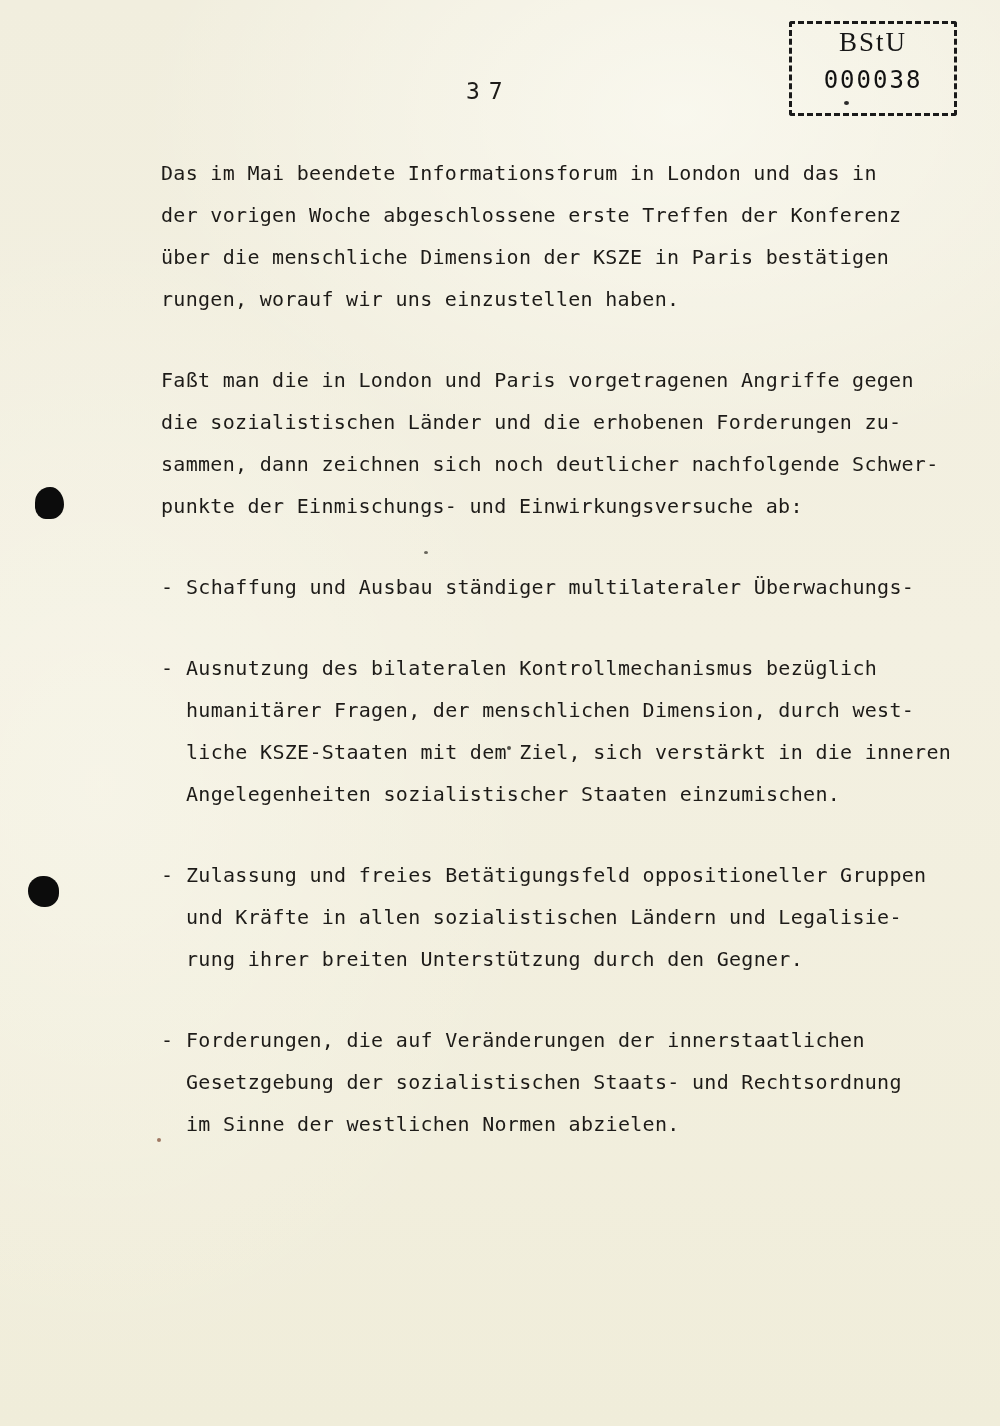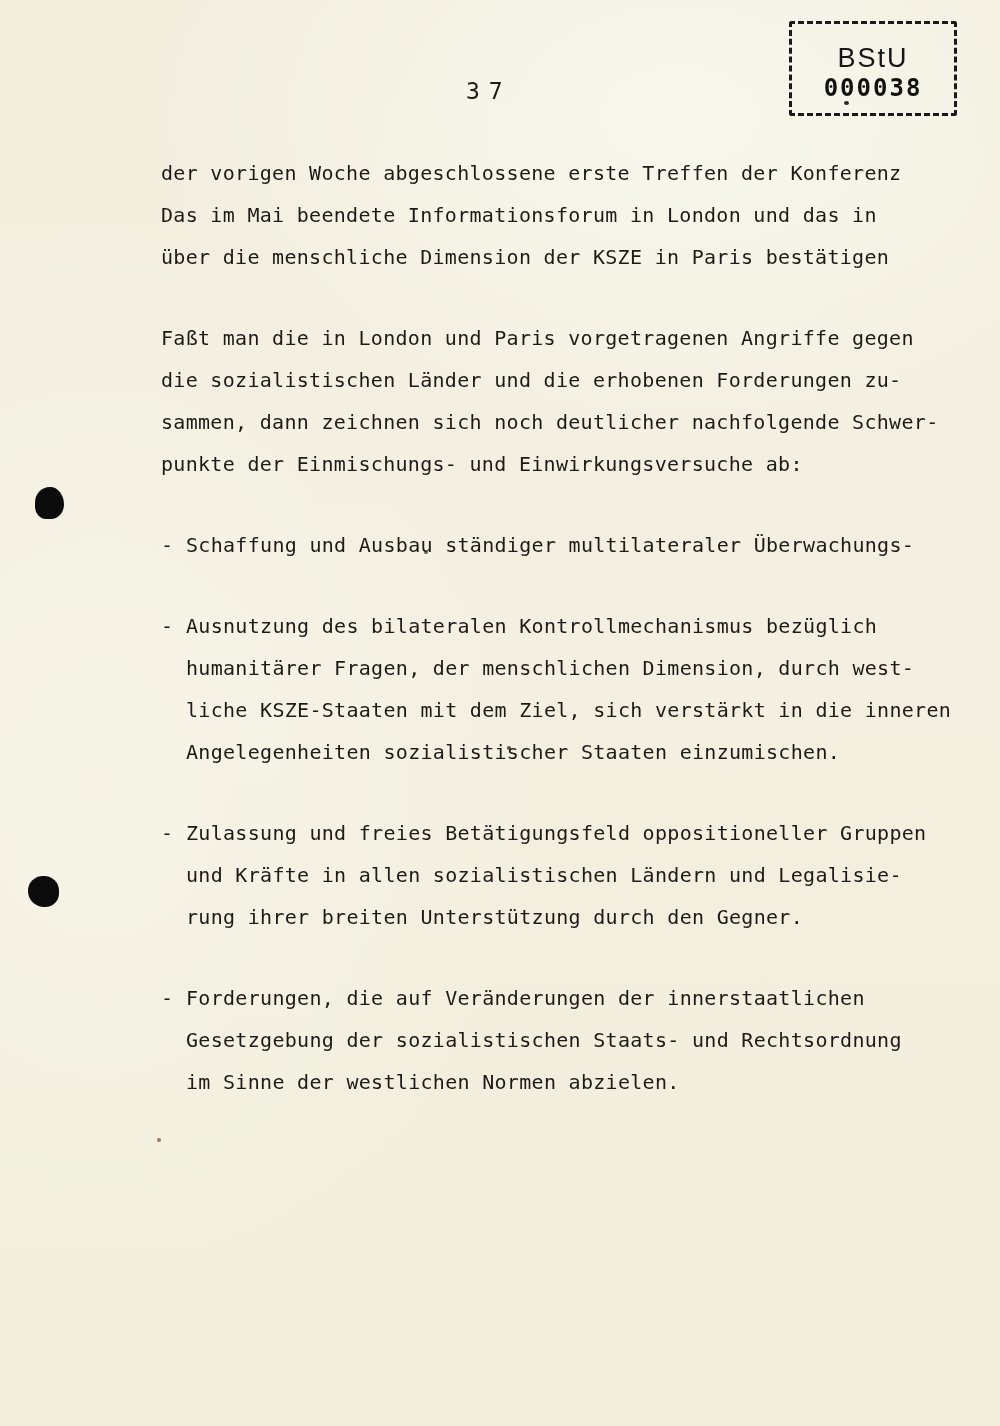--- a/index.html
+++ b/index.html
@@ -36,32 +36,32 @@
     left: 789px;
     top: 21px;
     width: 168px;
     height: 95px;
     border: 3px dashed #1a1a1a;
     border-radius: 3px;
     text-align: center;
     box-sizing: border-box;
   }
   .stamp-org {
-    margin-top: 19px;
-    font-family: Liberation Sans, sans-serif;
+    margin-top: 3px;
+    font-family: Liberation Serif, serif;
     font-size: 27px;
     color: #161616;
     letter-spacing: 2px;
     text-align: center;
   }
   .stamp-serial {
-    margin-top: 0px;
+    margin-top: 8px;
     font-family: "DejaVu Sans Mono", monospace;
     font-size: 24px;
-    font-weight: bold;
+    font-weight: normal;
     letter-spacing: 2px;
     color: #121212;
   }
   .stamp-dot {
     position: absolute;
     left: 52px;
     top: 77px;
     width: 5px;
     height: 4px;
     background: #2a2a2a;
@@ -124,23 +124,24 @@
   <div class="blob blob1"></div>
   <div class="blob blob2"></div>
 
   <div class="speck speck1"></div>
   <div class="speck speck2"></div>
   <div class="speck speck3"></div>
 
   <div class="body-text" id="body-text">
       <div class="para">
         <div class="lines">
+          <div class="line">Das im Mai beendete Informationsforum in London und das in</div>
           <div class="line">der vorigen Woche abgeschlossene erste Treffen der Konferenz</div>
-          <div class="line">Das im Mai beendete Informationsforum in London und das in</div>
           <div class="line">über die menschliche Dimension der KSZE in Paris bestätigen</div>
+          <div class="line">rungen, worauf wir uns einzustellen haben.</div>
         </div>
       </div>
       <div class="para">
         <div class="lines">
           <div class="line">Faßt man die in London und Paris vorgetragenen Angriffe gegen</div>
           <div class="line">die sozialistischen Länder und die erhobenen Forderungen zu-</div>
           <div class="line">sammen, dann zeichnen sich noch deutlicher nachfolgende Schwer-</div>
           <div class="line">punkte der Einmischungs- und Einwirkungsversuche ab:</div>
         </div>
       </div>

